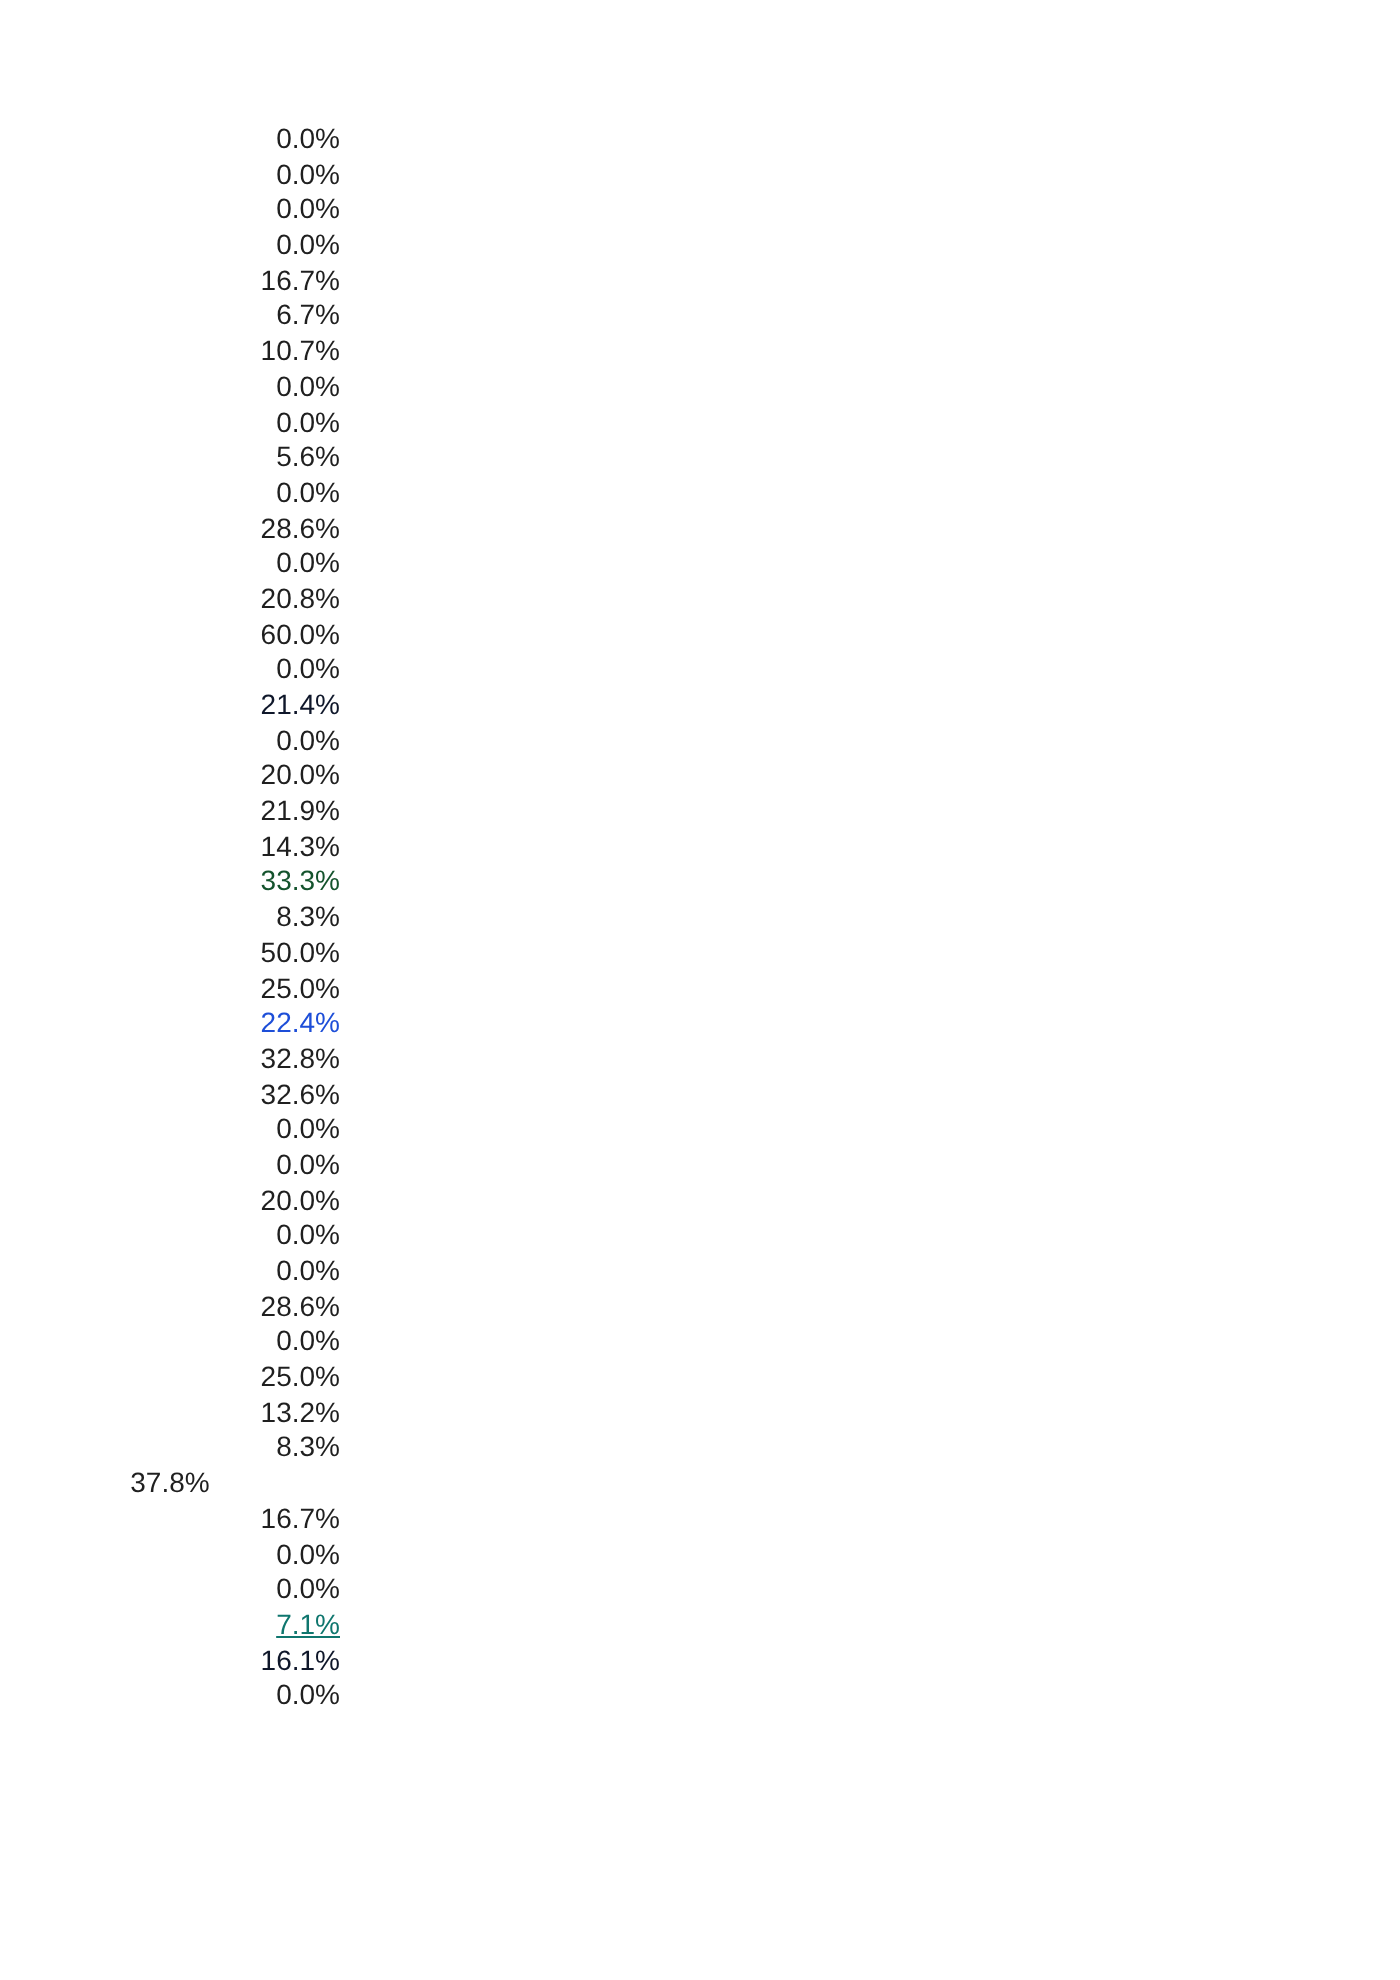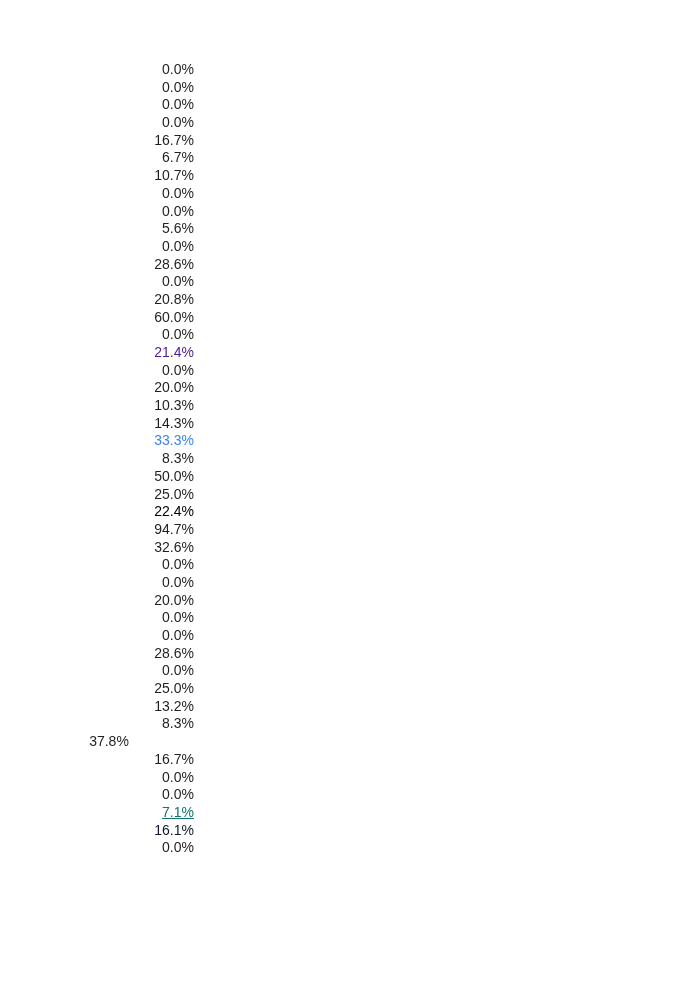--- a/index.html
+++ b/index.html
@@ -11,21 +11,20 @@
     background: #ffffff;
     overflow: hidden;
     font-family: "Liberation Sans", sans-serif;
   }
   .pct-column {
     position: absolute;
     top: 61px;
     left: 0;
     width: 170px;
     text-align: right;
-    margin-left: 24px;
   }
   .pct-row {
     height: 17.7px;
     line-height: 17.7px;
     font-size: 14px;
     color: #1f1f1f;
     white-space: nowrap;
   }
 </style>
 </head>
@@ -43,31 +42,31 @@
       <div class="pct-row" style="color: rgb(31, 31, 31);">10.7%</div>
       <div class="pct-row" style="color: rgb(31, 31, 31);">0.0%</div>
       <div class="pct-row" style="color: rgb(31, 31, 31);">0.0%</div>
       <div class="pct-row" style="color: rgb(31, 31, 31);">5.6%</div>
       <div class="pct-row" style="color: rgb(31, 31, 31);">0.0%</div>
       <div class="pct-row" style="color: rgb(31, 31, 31);">28.6%</div>
       <div class="pct-row" style="color: rgb(31, 31, 31);">0.0%</div>
       <div class="pct-row" style="color: rgb(31, 31, 31);">20.8%</div>
       <div class="pct-row" style="color: rgb(31, 31, 31);">60.0%</div>
       <div class="pct-row" style="color: rgb(31, 31, 31);">0.0%</div>
-      <div class="pct-row" style="color: #4c1d95;">21.4%</div>
+      <div class="pct-row" style="color: #0f172a;">21.4%</div>
       <div class="pct-row" style="color: rgb(31, 31, 31);">0.0%</div>
       <div class="pct-row" style="color: rgb(31, 31, 31);">20.0%</div>
-      <div class="pct-row" style="color: rgb(31, 31, 31);">10.3%</div>
+      <div class="pct-row" style="color: rgb(31, 31, 31);">21.9%</div>
       <div class="pct-row" style="color: rgb(31, 31, 31);">14.3%</div>
-      <div class="pct-row" style="color: #3b82f6;">33.3%</div>
+      <div class="pct-row" style="color: #14532d;">33.3%</div>
       <div class="pct-row" style="color: rgb(31, 31, 31);">8.3%</div>
       <div class="pct-row" style="color: rgb(31, 31, 31);">50.0%</div>
       <div class="pct-row" style="color: rgb(31, 31, 31);">25.0%</div>
-      <div class="pct-row" style="color: #000000;">22.4%</div>
-      <div class="pct-row" style="color: rgb(31, 31, 31);">94.7%</div>
+      <div class="pct-row" style="color: #1d4ed8;">22.4%</div>
+      <div class="pct-row" style="color: rgb(31, 31, 31);">32.8%</div>
       <div class="pct-row" style="color: rgb(31, 31, 31);">32.6%</div>
       <div class="pct-row" style="color: rgb(31, 31, 31);">0.0%</div>
       <div class="pct-row" style="color: rgb(31, 31, 31);">0.0%</div>
       <div class="pct-row" style="color: rgb(31, 31, 31);">20.0%</div>
       <div class="pct-row" style="color: rgb(31, 31, 31);">0.0%</div>
       <div class="pct-row" style="color: rgb(31, 31, 31);">0.0%</div>
       <div class="pct-row" style="color: rgb(31, 31, 31);">28.6%</div>
       <div class="pct-row" style="color: rgb(31, 31, 31);">0.0%</div>
       <div class="pct-row" style="color: rgb(31, 31, 31);">25.0%</div>
       <div class="pct-row" style="color: rgb(31, 31, 31);">13.2%</div>

